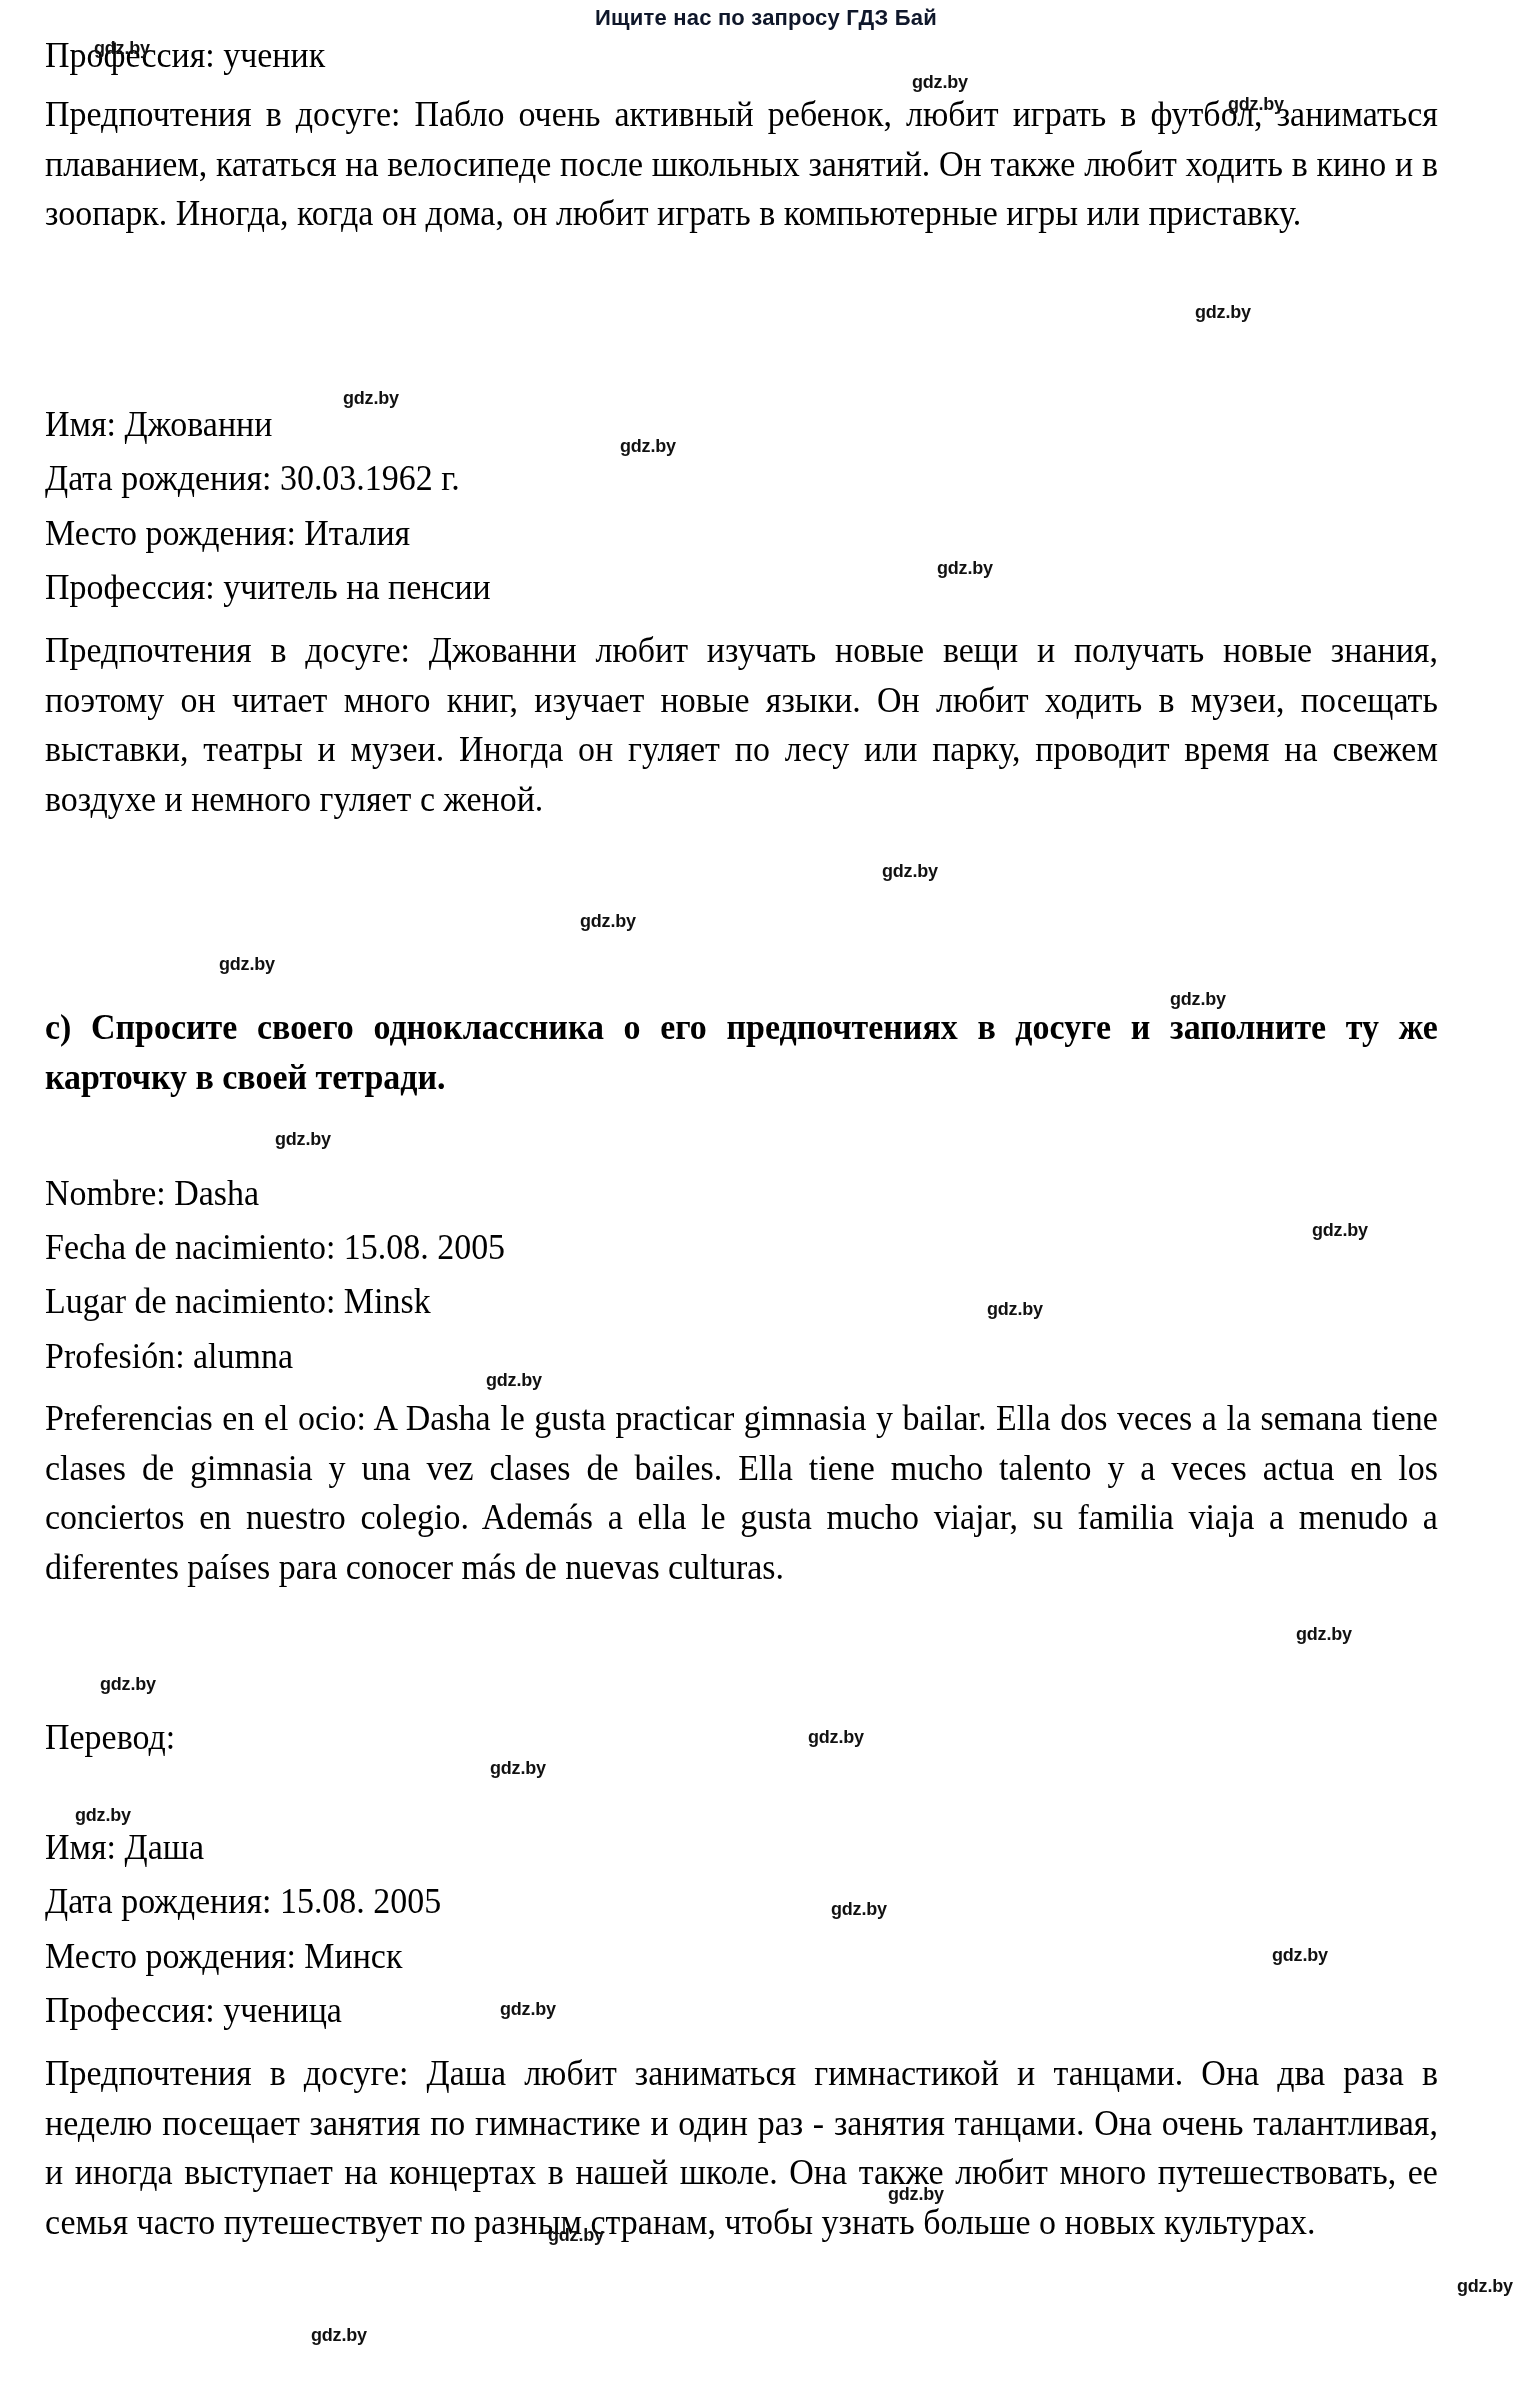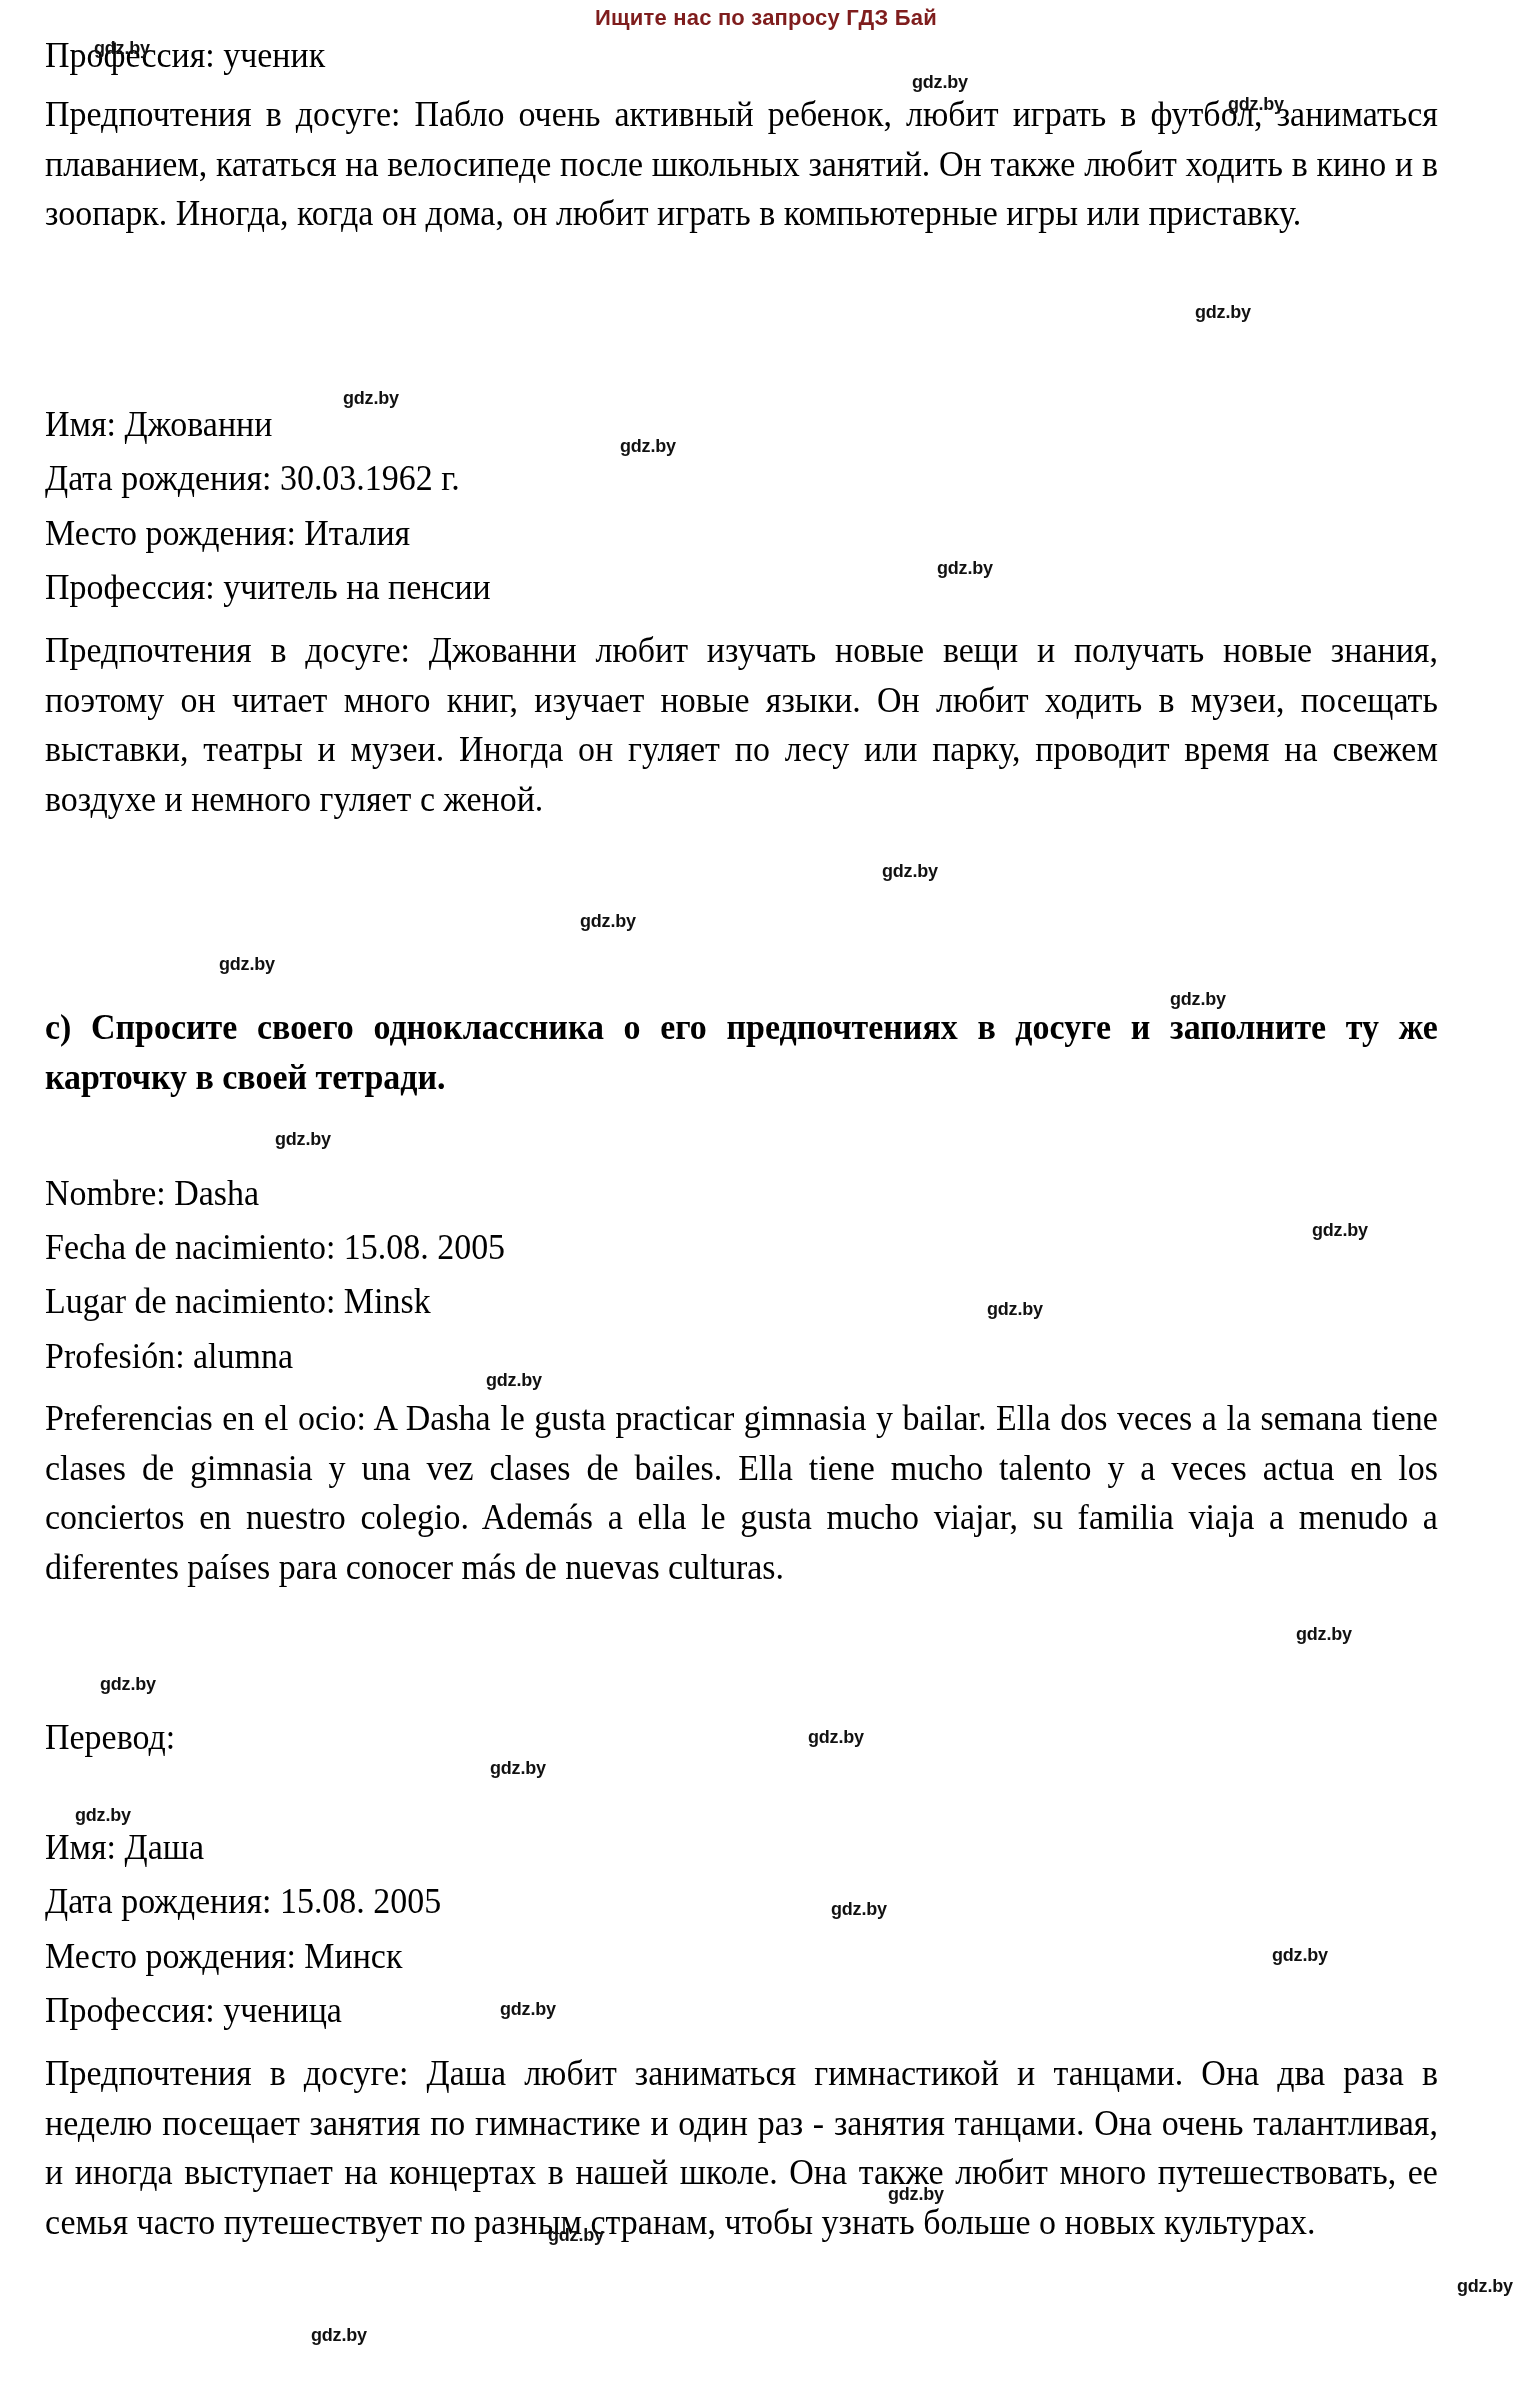--- a/index.html
+++ b/index.html
@@ -34,21 +34,21 @@
   
   .top-banner {
     position: absolute;
     left: 0;
     top: 0;
     width: 1532px;
     text-align: center;
     font-family: "Liberation Sans", "DejaVu Sans", sans-serif;
     font-size: 22px;
     font-weight: 700;
-    color: #7f1d1d;
+    color: #0f172a;
     letter-spacing: 0.2px;
     white-space: nowrap;
     padding-top: 4.5px;
   }
 
   
   .bottom-footer {
     position: absolute;
     left: 0;
     top: 2343px;

